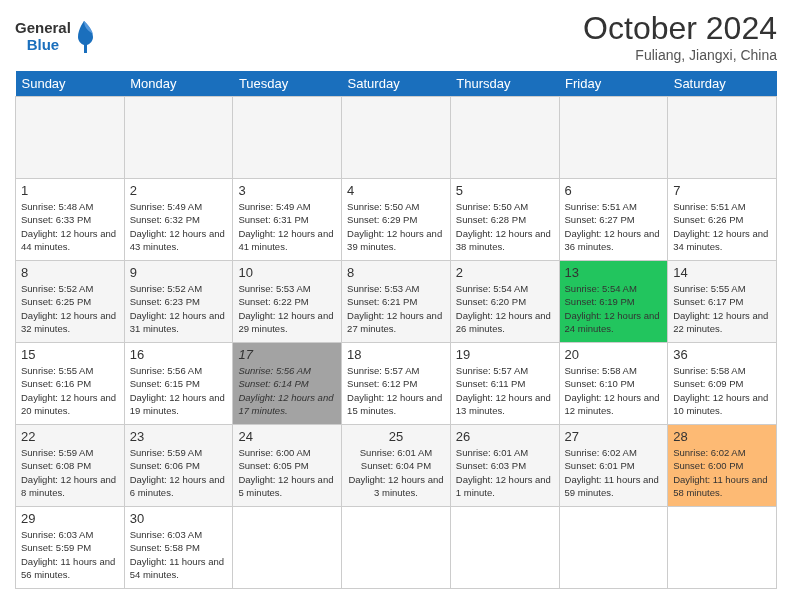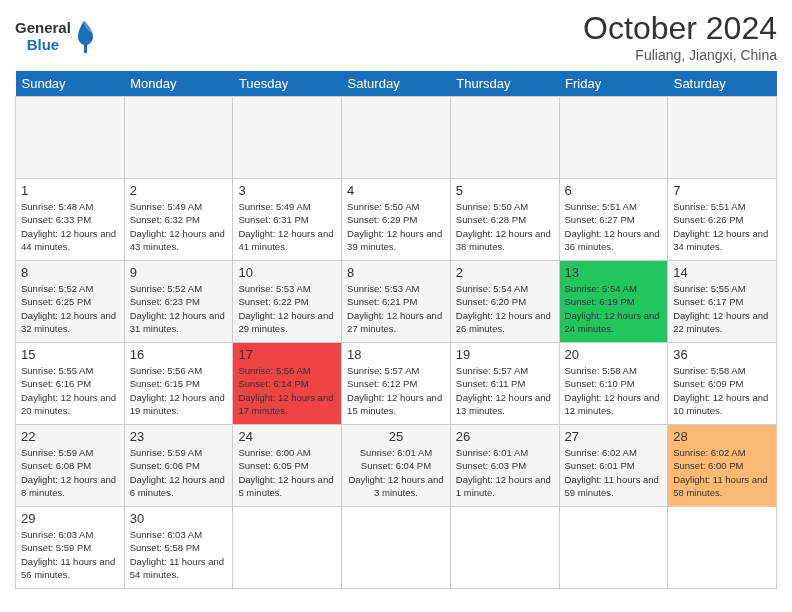--- a/index.html
+++ b/index.html
@@ -244,21 +244,21 @@
           </div>
         </td>
           <td style="background-color: rgb(255, 255, 255);">
           <span class="day-num">16</span>
           <div class="day-info">
             Sunrise: 5:56 AM<br>
             Sunset: 6:15 PM<br>
             Daylight: 12 hours and 19 minutes.
           </div>
         </td>
-          <td style="background-color: #ef4444;">
+          <td style="background-color: #a3a3a3; font-style: italic;">
           <span class="day-num">17</span>
           <div class="day-info">
             Sunrise: 5:56 AM<br>
             Sunset: 6:14 PM<br>
             Daylight: 12 hours and 17 minutes.
           </div>
         </td>
           <td style="background-color: rgb(255, 255, 255);">
           <span class="day-num">18</span>
           <div class="day-info">

